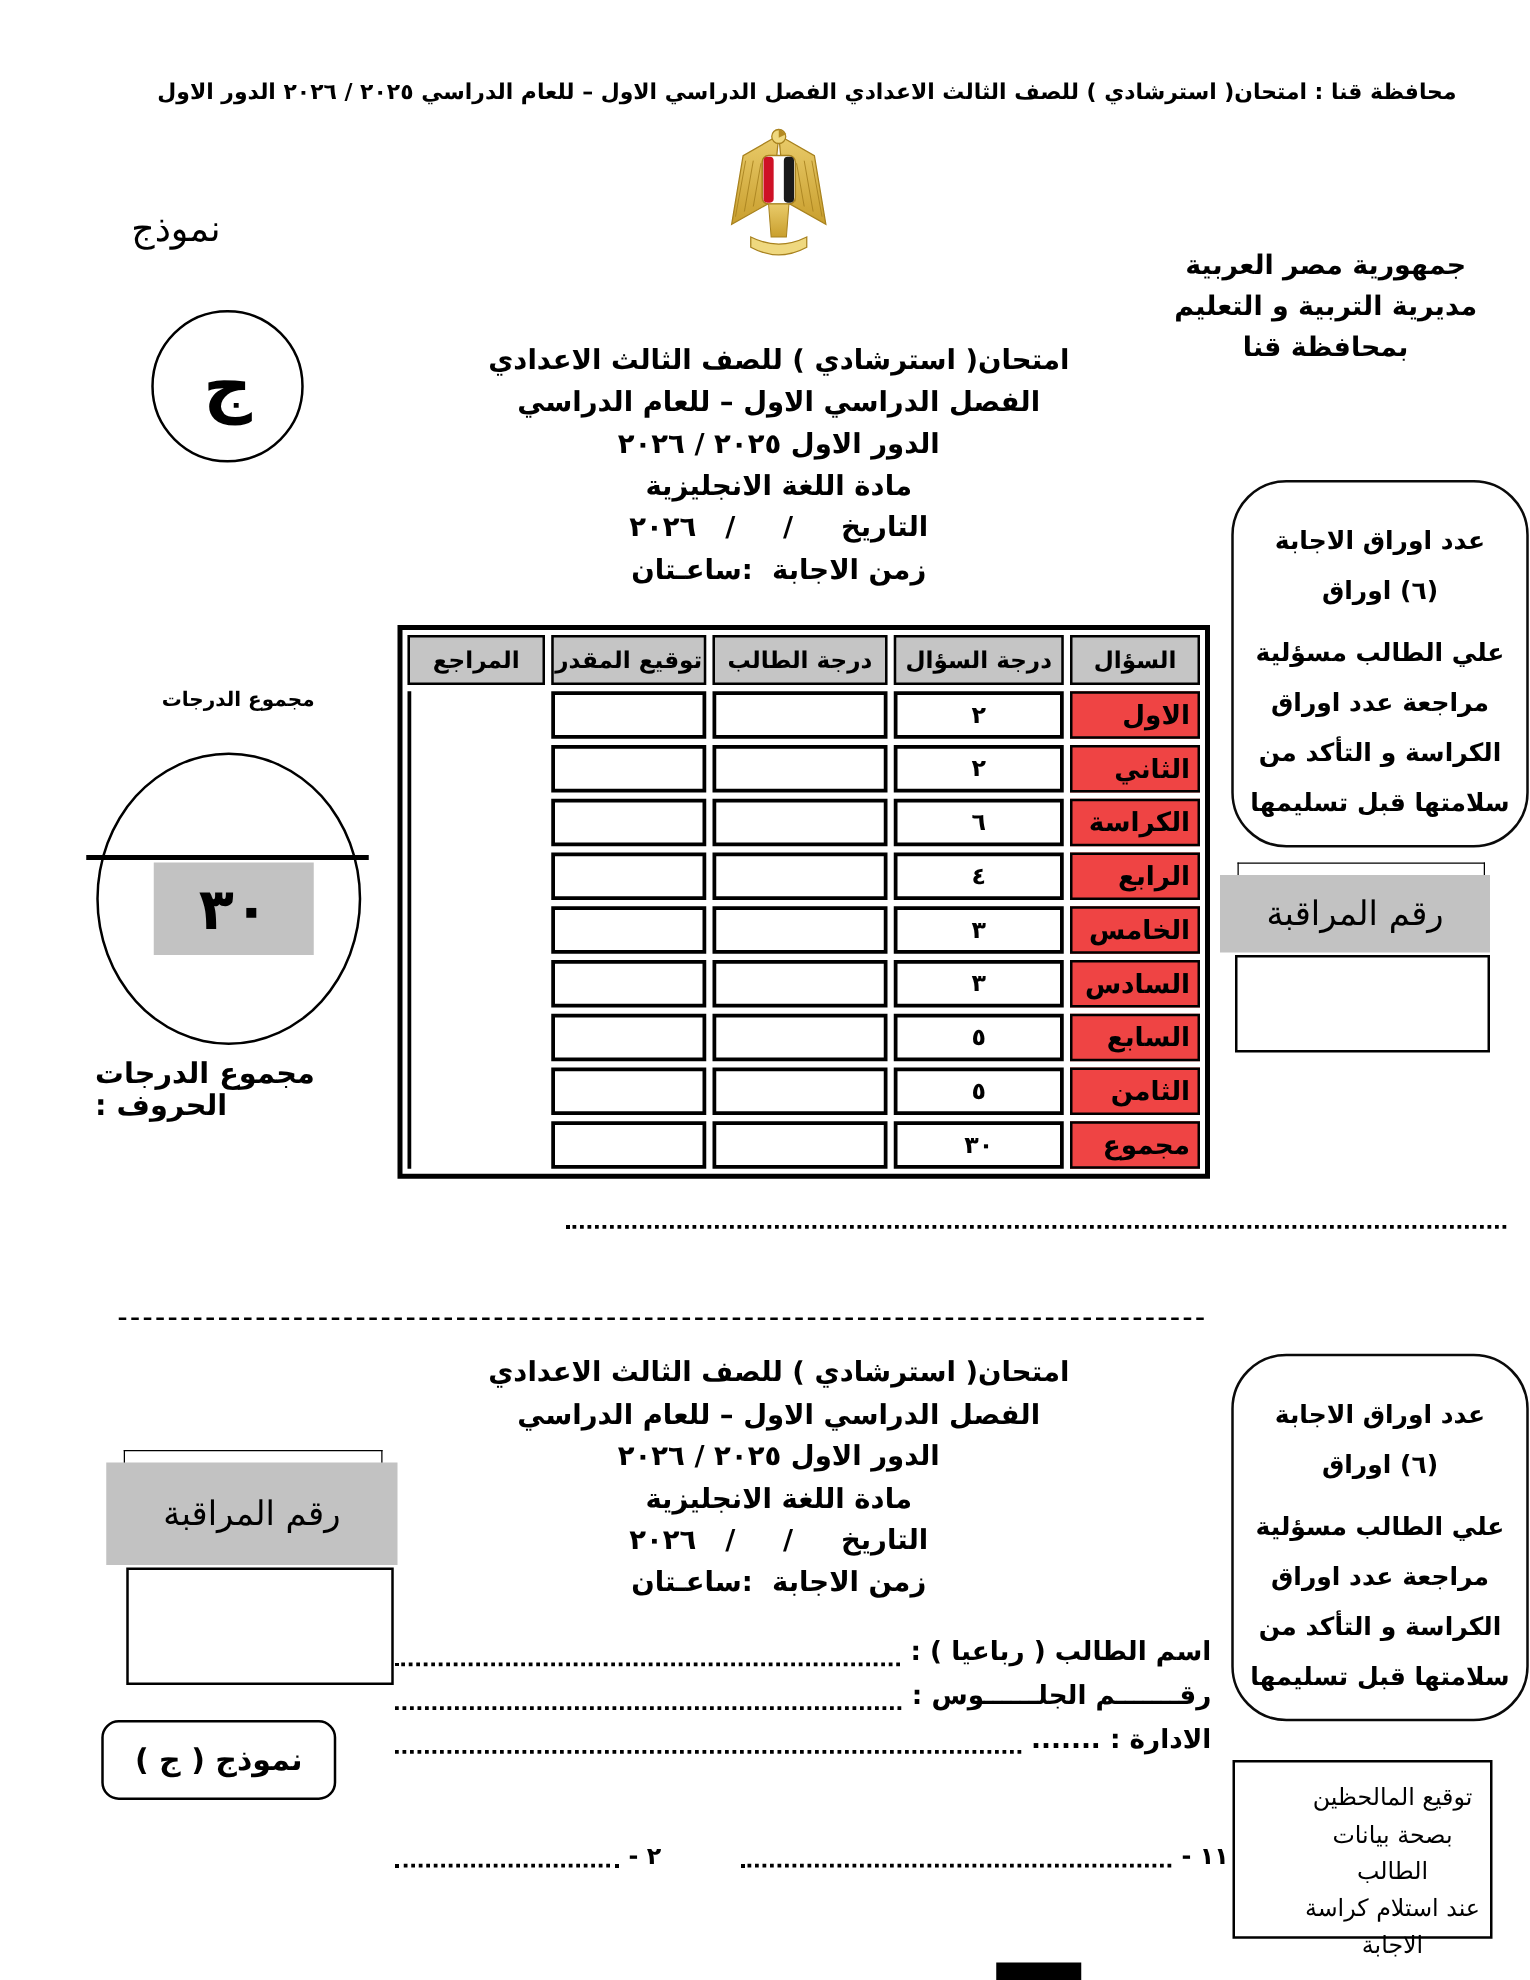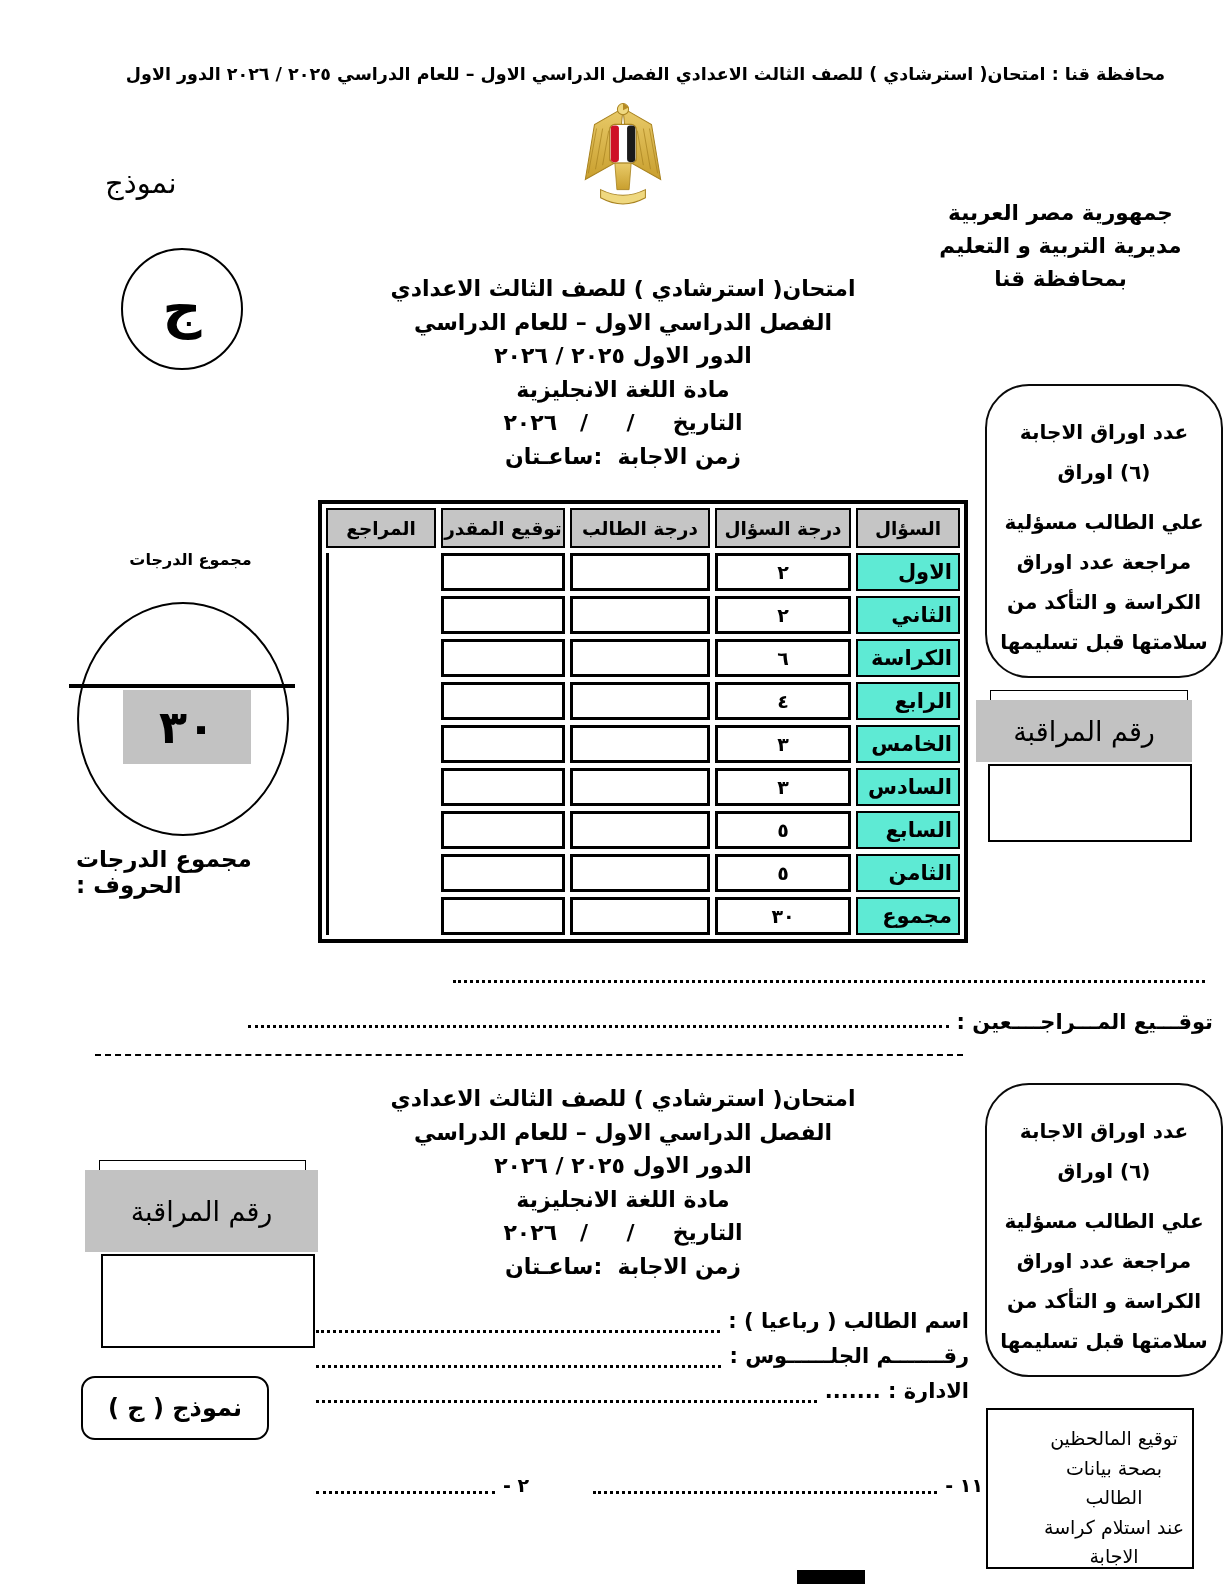--- a/index.html
+++ b/index.html
@@ -35,21 +35,21 @@
   .notice2{top:1083px;}
 
   
   .gtable{left:285px;top:500px;width:650px;border:4px solid #000;background:#fff;
           display:grid;direction:rtl;
           grid-template-columns:104px 136px 140px 124px 1fr;
           grid-template-rows:40px repeat(9,38px);
           gap:5px;padding:4px;box-sizing:border-box;}
   .gt-h{background:#c5c5c5;border:2.5px solid #000;display:flex;align-items:center;justify-content:center;
         font-weight:bold;font-size:18.5px;white-space:nowrap;}
-  .gt-q{background:#5eead4;border:2px solid #000;display:flex;align-items:center;justify-content:flex-start;
+  .gt-q{background:#ef4444;border:2px solid #000;display:flex;align-items:center;justify-content:flex-start;
         padding:0 6px;font-weight:bold;font-size:21px;}
   .gt-v{background:#fff;border:3px solid #000;display:flex;align-items:center;justify-content:center;
         font-size:19px;font-weight:bold;}
   .gt-span{grid-column:5;grid-row:2/11;background:#fff;border-left:3px solid #000;}
 
   
   .sum-label{left:75px;top:550px;width:165px;text-align:center;font-size:16px;font-weight:bold;}
   .sum-circle{left:44px;top:602px;width:208px;height:230px;border:2.5px solid #000;border-radius:50%;}
   .sum-line{left:36px;top:684px;width:226px;height:3.5px;background:#000;}
   .sum-box{left:90px;top:690px;width:128px;height:74px;background:#c2c2c2;font-size:46px;font-weight:bold;}
@@ -70,21 +70,21 @@
   
   .fields{left:283px;top:1304px;width:653px;}
   .frow{display:flex;direction:rtl;gap:8px;height:35px;}
   .frow .lbl{font-size:21px;font-weight:bold;white-space:nowrap;line-height:35px;}
 
   
   .model-box{left:48px;top:1376px;width:184px;height:60px;border:2.5px solid #000;border-radius:14px;
              font-size:24px;font-weight:bold;}
 
   
-  .obs-box{left:953px;top:1408px;width:208px;height:161px;border:2.5px solid #000;text-align:center;
+  .obs-box{left:953px;top:1408px;width:208px;height:143px;border:2.5px solid #000;text-align:center;
            font-size:19px;line-height:29.5px;padding-top:14px;box-sizing:border-box;padding-left:48px;}
 
   
   .foot1{left:560px;top:1470px;width:390px;display:flex;direction:rtl;gap:8px;height:30px;}
   .foot2{left:283px;top:1470px;width:213px;display:flex;direction:rtl;gap:8px;height:30px;}
   .fnum{font-size:19px;font-weight:bold;white-space:nowrap;line-height:30px;}
 
   .black-bar{left:764px;top:1570px;width:68px;height:14px;background:#000;}
 </style>
 </head>
@@ -209,24 +209,20 @@
   <div class="abs sum-circle"></div>
   <div class="abs sum-line"></div>
   <div class="abs sum-box ctr">٣٠</div>
   <div class="abs sum-letters rtl">مجموع الدرجات الحروف :</div>
 
   <div class="abs hairline" style="left:957px;top:690px;width:196px;height:12px;"></div>
   <div class="abs mon-band ctr rtl" style="left:943px;top:700px;width:216px;height:62px;">رقم المراقبة</div>
   <div class="abs mon-box" style="left:955px;top:764px;width:200px;height:74px;"></div>
 
   <div class="abs dots-row1"></div>
-  <div class="abs rev-row">
-    <span class="lbl">توقـــيع المـــراجــــعين :</span>
-    <span class="dotfill"></span>
-  </div>
 
   <div class="abs dash-sep"></div>
 
   <div class="abs info info2 rtl">
     <div>امتحان( استرشادي ) للصف الثالث الاعدادي</div>
     <div>الفصل الدراسي الاول – للعام الدراسي</div>
     <div>الدور الاول  ٢٠٢٥  / ٢٠٢٦</div>
     <div>مادة اللغة الانجليزية</div>
     <div>التاريخ&nbsp;&nbsp;&nbsp;&nbsp;&nbsp;/&nbsp;&nbsp;&nbsp;&nbsp;&nbsp;/&nbsp;&nbsp;&nbsp;٢٠٢٦</div>
     <div>زمن الاجابة&nbsp; :ساعـتان</div>

